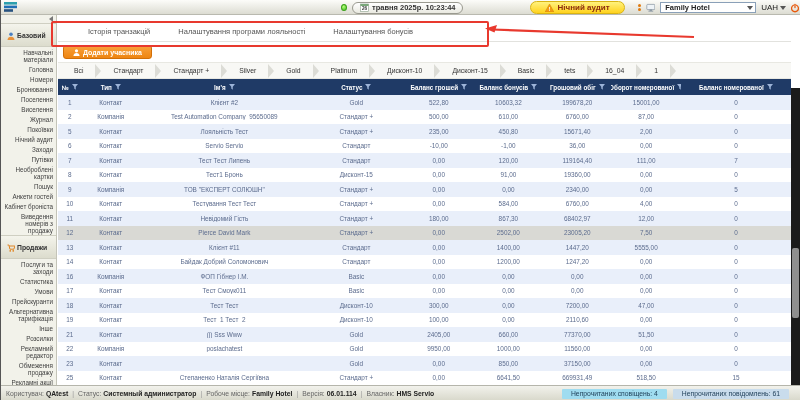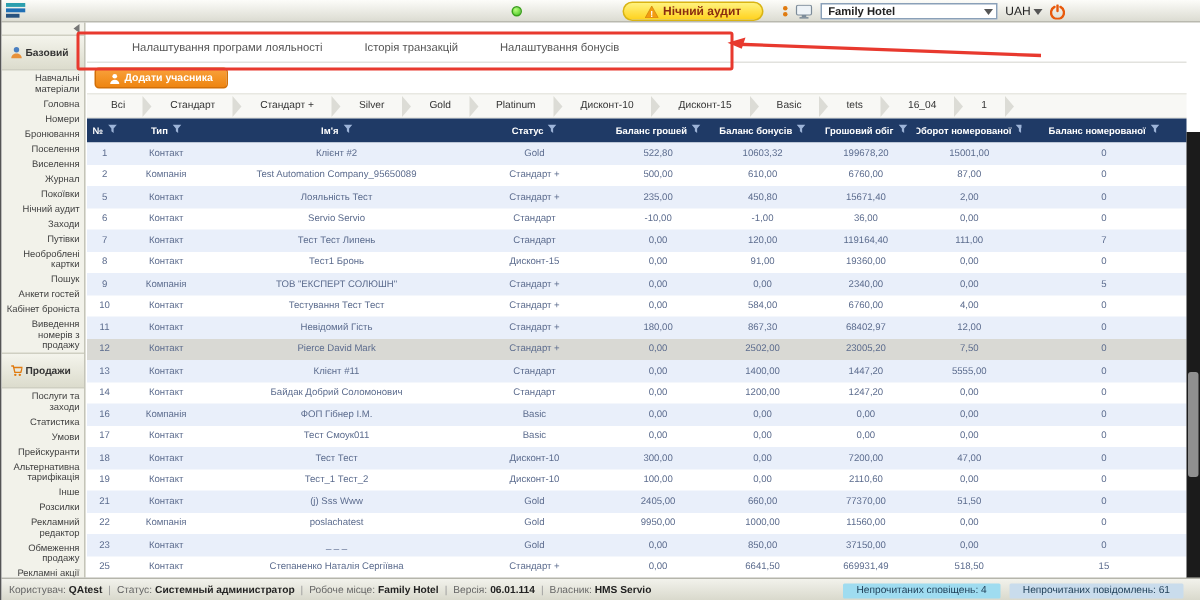--- a/index.html
+++ b/index.html
@@ -71,20 +71,28 @@
 <body>
 
 <div class="topbar">
   <svg class="logo" viewBox="0 0 13 10">
     <rect x="0" y="0" width="13" height="2.6" fill="#2c9fae"></rect>
     <rect x="0" y="3.6" width="13" height="2.6" fill="#1f6fb5"></rect>
     <rect x="0" y="7.2" width="9" height="2.6" fill="#27527f"></rect>
   </svg>
   <div class="topright">
     <span class="gdot"></span>
+    <div class="datew">
+      <svg width="9" height="9" viewBox="0 0 9 9">
+        <rect x="0.5" y="1" width="8" height="7.5" fill="#fff" stroke="#8aa08a" stroke-width="0.6"></rect>
+        <rect x="0.5" y="1" width="8" height="2" fill="#7aa87a"></rect>
+        <text x="4.5" y="7.4" font-size="4.6" text-anchor="middle" fill="#333" font-weight="bold">26</text>
+      </svg>
+      <span>травня 2025р.  10:23:44</span>
+    </div>
     <div class="night">
       <svg width="9" height="8" viewBox="0 0 10 9">
         <path d="M5 0l5 9H0z" fill="#f39c12" stroke="#c87f0a" stroke-width="0.5"></path>
         <text x="5" y="8" font-size="6.5" text-anchor="middle" fill="#fff" font-weight="bold">!</text>
       </svg>
       <span>Нічний аудит</span>
     </div>
     <div class="dots">
         <i></i>
         <i></i>
@@ -153,22 +161,22 @@
       <div class="sbitem">Інше</div>
       <div class="sbitem">Розсилки</div>
       <div class="sbitem">Рекламний редактор</div>
       <div class="sbitem">Обмеження продажу</div>
       <div class="sbitem">Рекламні акції</div>
     </div>
 </div>
 
 <div class="content">
   <div class="tabbar" id="tabs">
+      <div class="tab">Історія транзакцій</div>
       <div class="tab">Налаштування програми лояльності</div>
-      <div class="tab">Історія транзакцій</div>
       <div class="tab">Налаштування бонусів</div>
     </div>
   <div class="toolbar">
     <button class="addbtn">
       <svg width="7" height="7" viewBox="0 0 8 8">
         <circle cx="4" cy="2.1" r="1.8" fill="#fff"></circle>
         <path d="M0.5 8c0-2.1 1.6-3.3 3.5-3.3S7.5 5.9 7.5 8z" fill="#fff"></path>
       </svg>
       <span>Додати учасника</span>
     </button>

